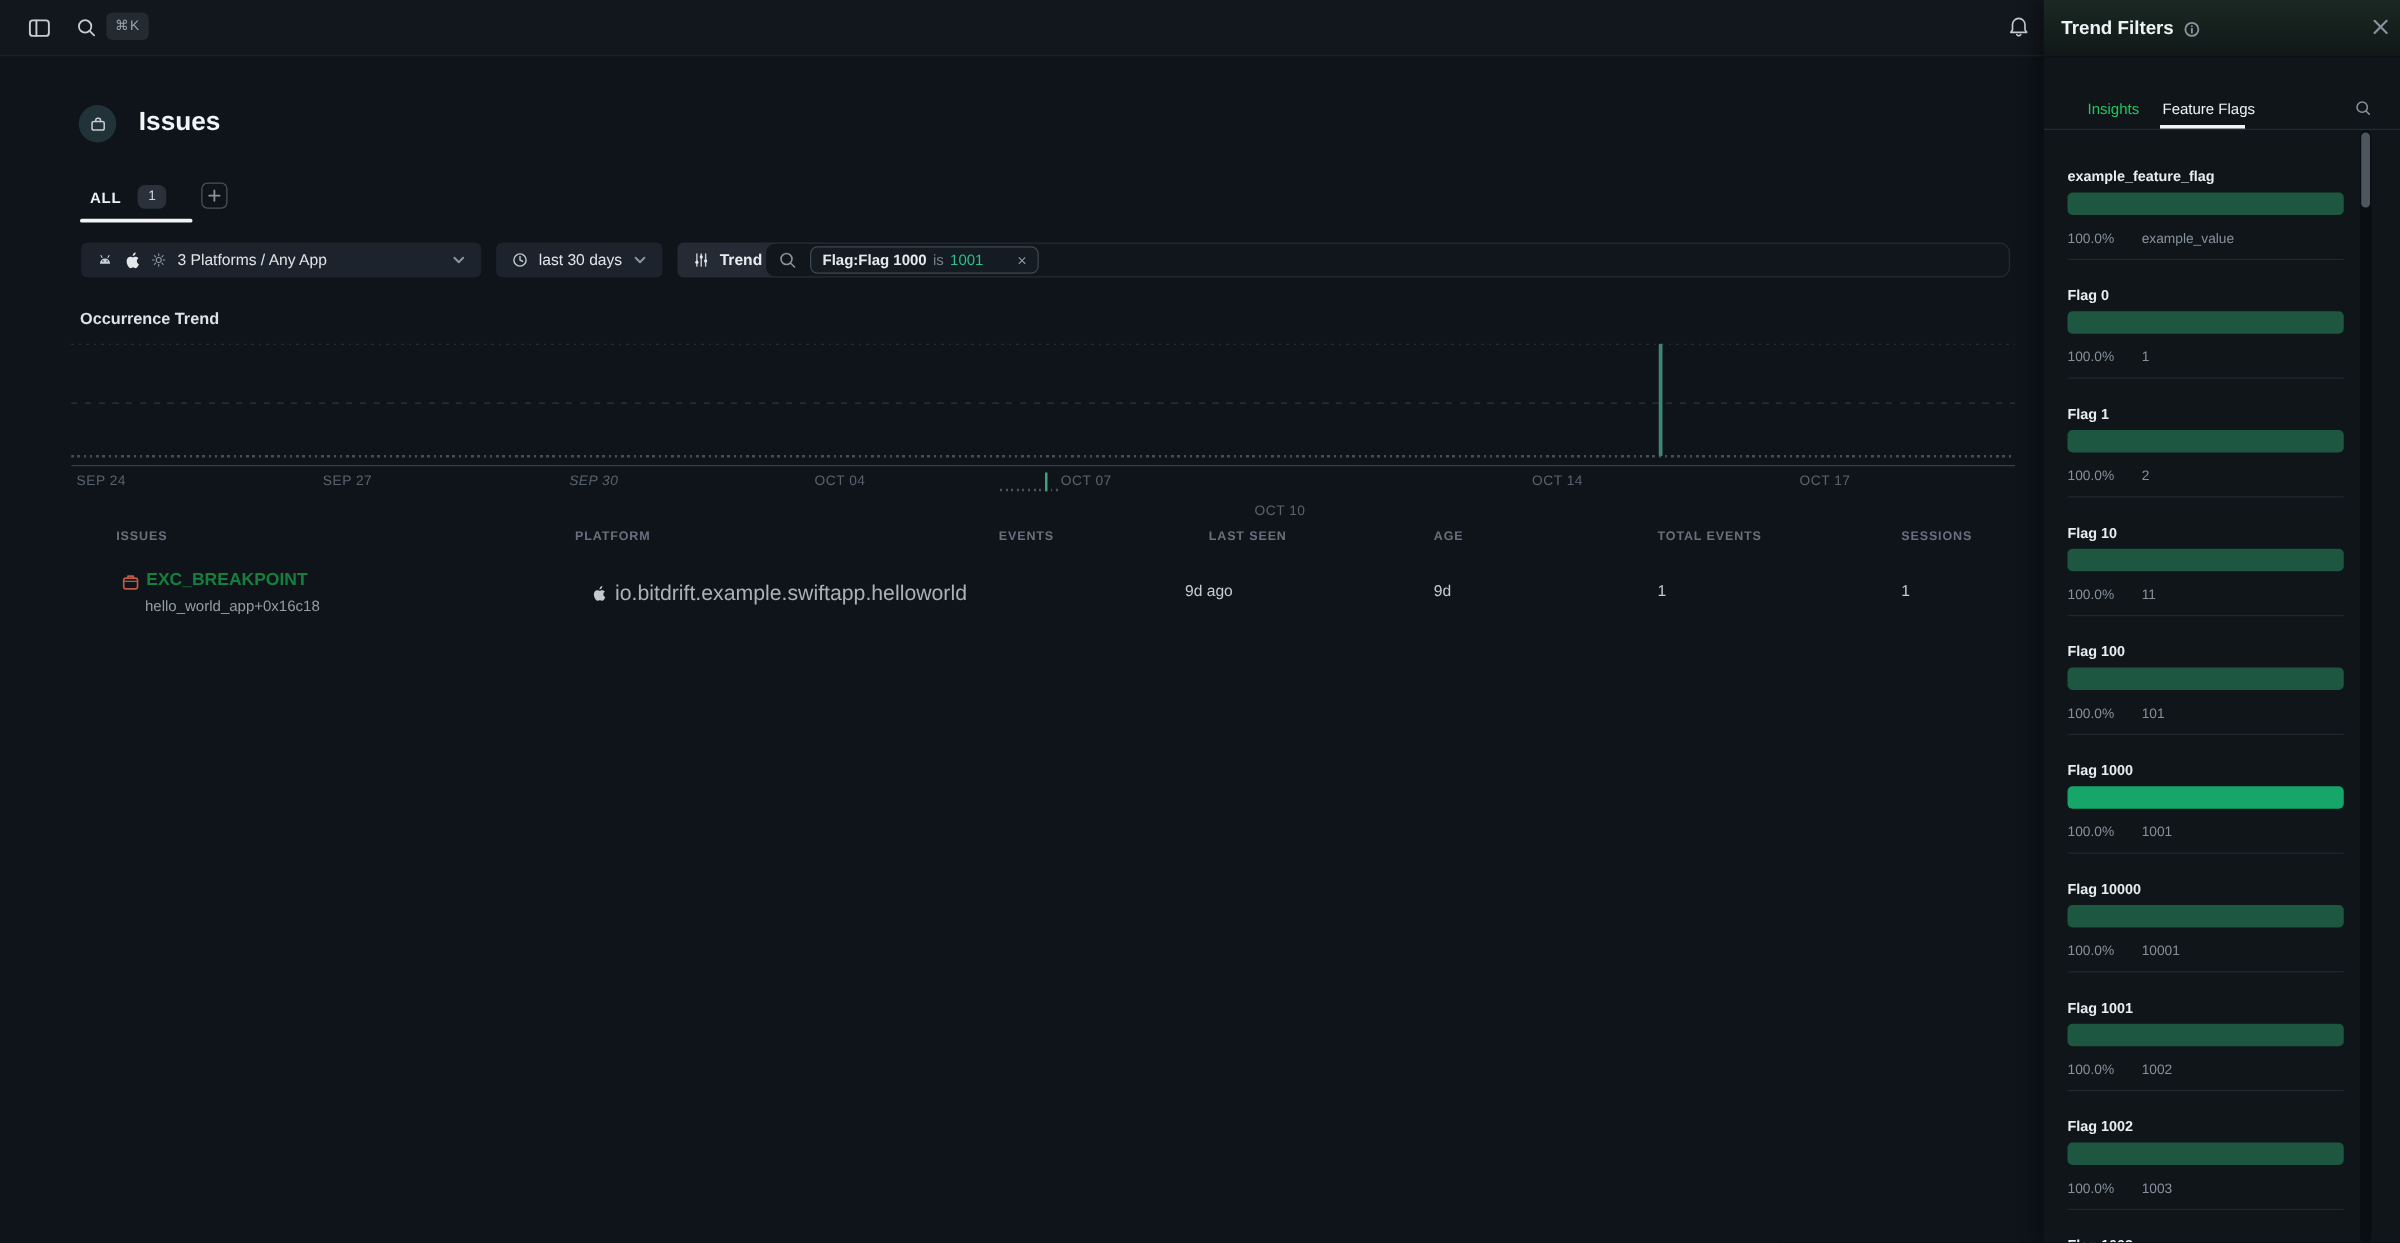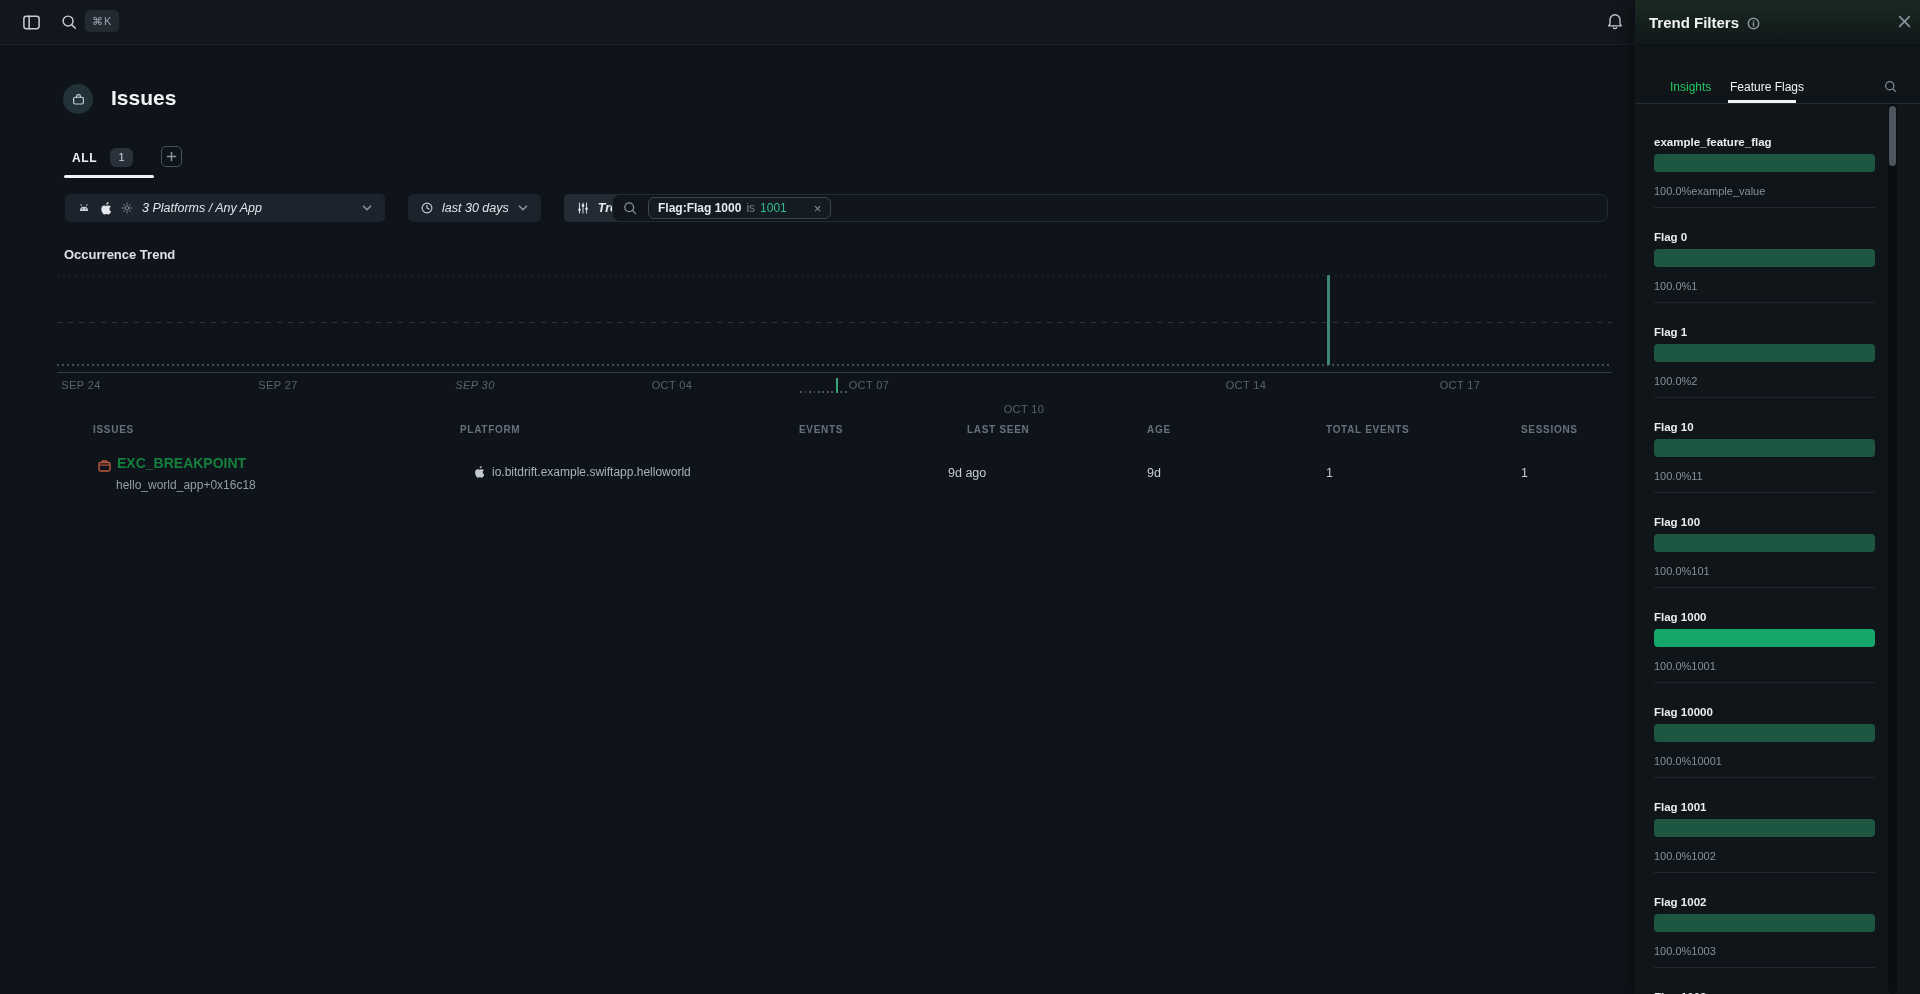--- a/index.html
+++ b/index.html
@@ -39,21 +39,21 @@
     min-width:23px; height:19px; padding:0 6px; background:#2a313b; border-radius:6px;
     font-size:11px; line-height:19px; text-align:center; color:#cfd5db;
   }
   .tab-underline { position:absolute; left:64px; top:175px; width:90px; height:2.5px; background:#f1f4f6; border-radius:2px; }
   .tab-add {
     position:absolute; left:161px; top:146px; width:21px; height:21px; border:1.5px solid #49525c;
     border-radius:5px; display:flex; align-items:center; justify-content:center; cursor:pointer;
   }
 
   
-  .filters { position:absolute; left:65px; top:194px; display:flex; gap:23px; align-items:center;font-style:italic; }
+  .filters { position:absolute; left:65px; top:194px; display:flex; gap:12px; align-items:center; }
   .pill {
     height:28px; background:#1c232c; border-radius:5px; display:flex; align-items:center;
     gap:8px; padding:0 12px; font-size:12.5px; color:#dfe4e8; cursor:pointer; white-space:nowrap;
   }
   .pill.platforms { width:320px; }
   .pill .spacer { flex:1; }
   .pill.trend { background:#242b34; font-weight:bold; color:#e8ecef; }
   .searchbox {
     position:absolute; left:612px; top:194px; width:996px; height:28px;
     border:1px solid #232b34; border-radius:8px; background:#10161c;
@@ -82,21 +82,21 @@
     white-space:nowrap;
   }
 
   
   .thead span {
     position:absolute; top:424px; font-size:10px; font-weight:bold; letter-spacing:.7px; color:#67717d;
   }
   .row-title { position:absolute; left:117px; top:455px; font-size:14px; font-weight:bold; color:#15803d; cursor:pointer; }
   .row-sub { position:absolute; left:116px; top:478px; font-size:12px; color:#939da7; }
   .row-icon { position:absolute; left:96px; top:457px; }
-  .plat { position:absolute; left:473px; top:465px; display:flex; align-items:center; gap:7px; font-size:12px; color:#a9b2bb; }
+  .plat { position:absolute; left:473px; top:465px; display:flex; align-items:center; gap:7px; font-size:17px; color:#a9b2bb; }
   .cellv { position:absolute; top:466px; font-size:12.5px; color:#c4cbd2; }
   .spark { position:absolute; left:800px; top:377px; width:47px; height:16px; }
   .spark-base { position:absolute; left:0; right:0; bottom:0; height:2px;
     background:repeating-linear-gradient(90deg,#4a5560 0 1.5px,transparent 1.5px 4.5px); }
   .spark-bar { position:absolute; right:9px; bottom:0; width:2.5px; height:15px; background:#3ba378; }
 
   
   .panel {
     position:absolute; left:1635px; top:0; width:285px; height:994px; background:#0f1519;
     box-shadow:-6px 0 14px rgba(0,0,0,.35);
@@ -115,21 +115,21 @@
   .ptab.flags { left:95px; top:2px; color:#f1f4f6; font-weight:normal; }
   .ptab-underline { position:absolute; left:93px; top:22px; width:68px; height:2.5px; background:#f1f4f6; }
   .panel-tab-search { position:absolute; left:248px; top:1px; cursor:pointer; }
   .panel-divider { position:absolute; left:0; top:103px; right:0; height:1px; background:#232b33; }
 
   .flag-list { position:absolute; left:0; top:110px; width:264px; height:884px; overflow:hidden; padding:26px 0 0 19px; }
   .flag-item { position:relative; height:95px; width:221px; }
   .flag-name { font-size:11.5px; font-weight:bold; color:#e9edf0; line-height:13px; }
   .flag-bar { margin-top:5px; height:18px; width:221px; border-radius:4px; background:#1d5742; }
   .flag-item.highlight .flag-bar { background:#16a669; }
-  .flag-meta { margin-top:13px; font-size:11px; color:#87919b; display:flex; line-height:13px; }
+  .flag-meta { margin-top:13px; font-size:11px; color:#87919b; display:flex; gap:22px; line-height:13px; }
   .flag-sep { position:absolute; left:0; right:0; top:71px; height:1px; background:#20272e; }
 
   .pscroll-track { position:absolute; left:253px; top:104px; width:9px; height:890px; background:#0a0e12; border-radius:5px; }
   .pscroll-thumb { position:absolute; left:1px; top:2px; width:7px; height:60px; background:#4d565f; border-radius:4px; cursor:grab; }
 
   .ic { stroke:#c6ccd2; fill:none; stroke-width:1.6; stroke-linecap:round; stroke-linejoin:round; }
   .ic-dim { stroke:#8a939d; }
 </style>
 </head>
 <body>

